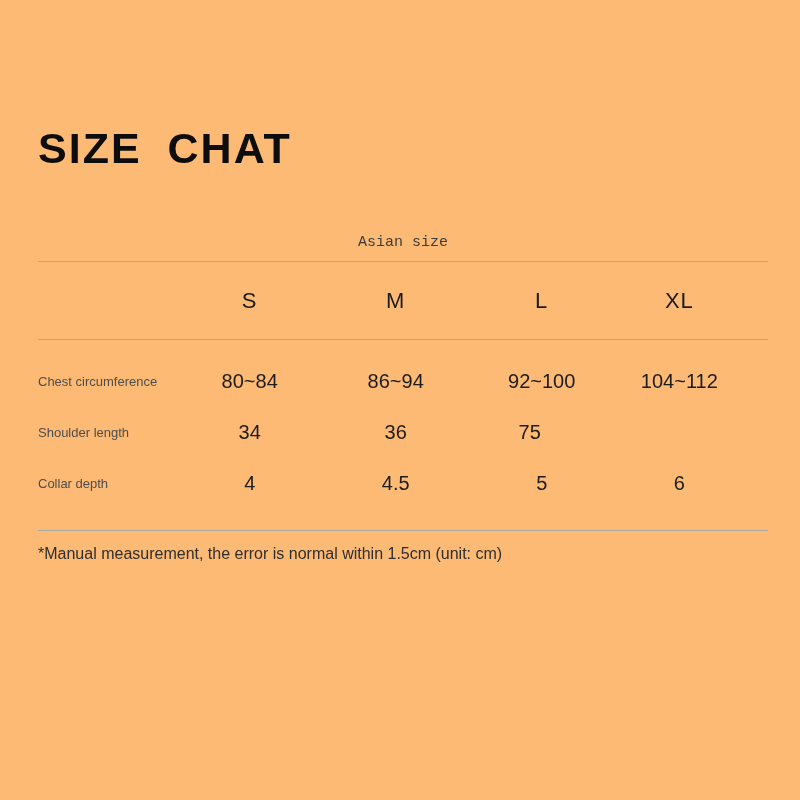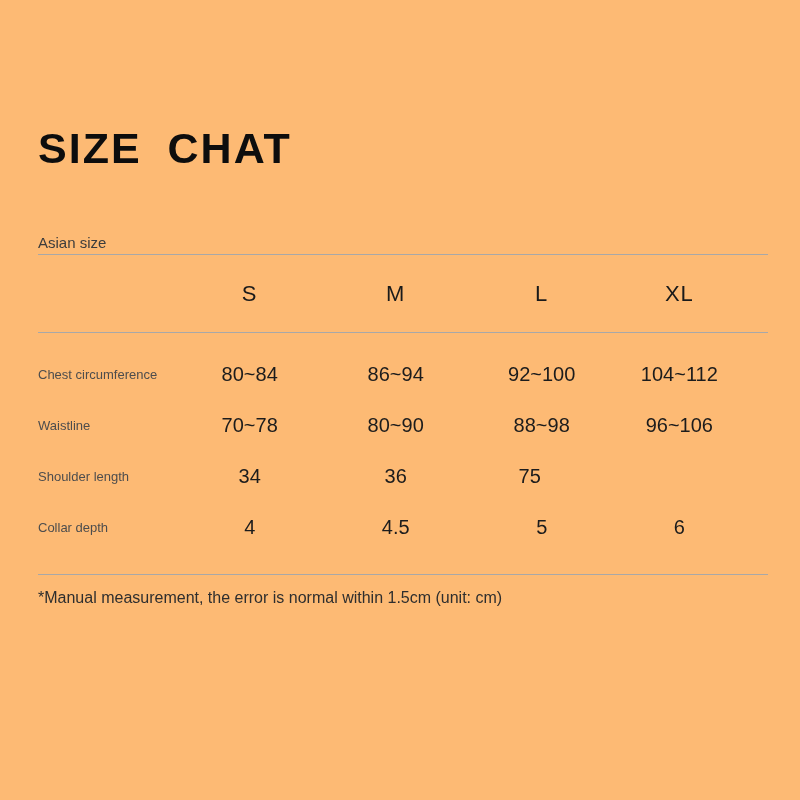--- a/index.html
+++ b/index.html
@@ -29,23 +29,24 @@
   }
   .chart {
     position: absolute;
     left: 38px;
     top: 233px;
     width: 730px;
   }
   .region-note {
     font-size: 15px;
     line-height: 20px;
-    text-align: left;
+    text-align: center;
     color: #3c3c3c;
-    margin-bottom: 1px;
+    margin-bottom: 8px;
+    font-family: Liberation Mono, monospace;
   }
   .rule {
     height: 1px;
     background: #a8a8a8;
   }
   .grid-row {
     display: grid;
     grid-template-columns: 19% 20% 20% 20% 21%;
     align-items: center;
   }
@@ -113,27 +114,20 @@
     <div class="rule"></div>
 
     <div class="grid-row data-row first">
       <div class="cell label-cell">Chest circumference</div>
       <div class="cell value-cell">80~84</div>
       <div class="cell value-cell">86~94</div>
       <div class="cell value-cell">92~100</div>
       <div class="cell value-cell">104~112</div>
     </div>
 
-    <div class="grid-row data-row">
-      <div class="cell label-cell">Waistline</div>
-      <div class="cell value-cell">70~78</div>
-      <div class="cell value-cell">80~90</div>
-      <div class="cell value-cell">88~98</div>
-      <div class="cell value-cell">96~106</div>
-    </div>
 
 
     <div class="grid-row data-row">
       <div class="cell label-cell">Shoulder length</div>
       <div class="cell value-cell">34</div>
       <div class="cell value-cell">36</div>
       <div class="cell value-cell">75</div>
     </div>
 
     <div class="grid-row data-row">

